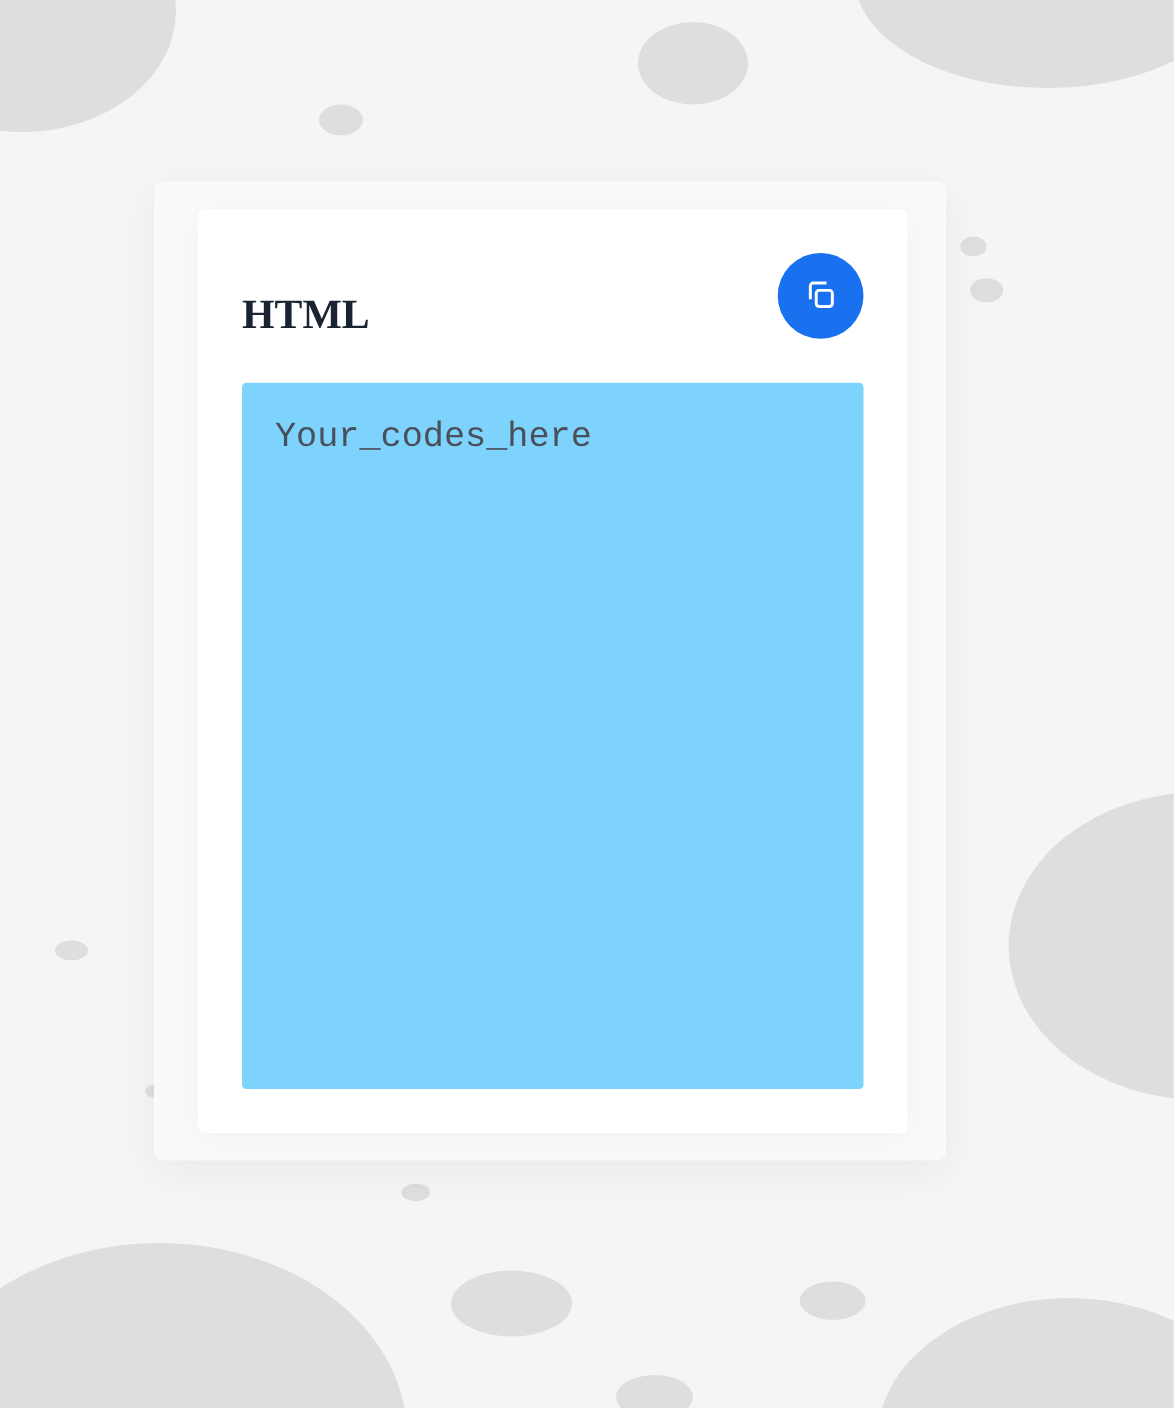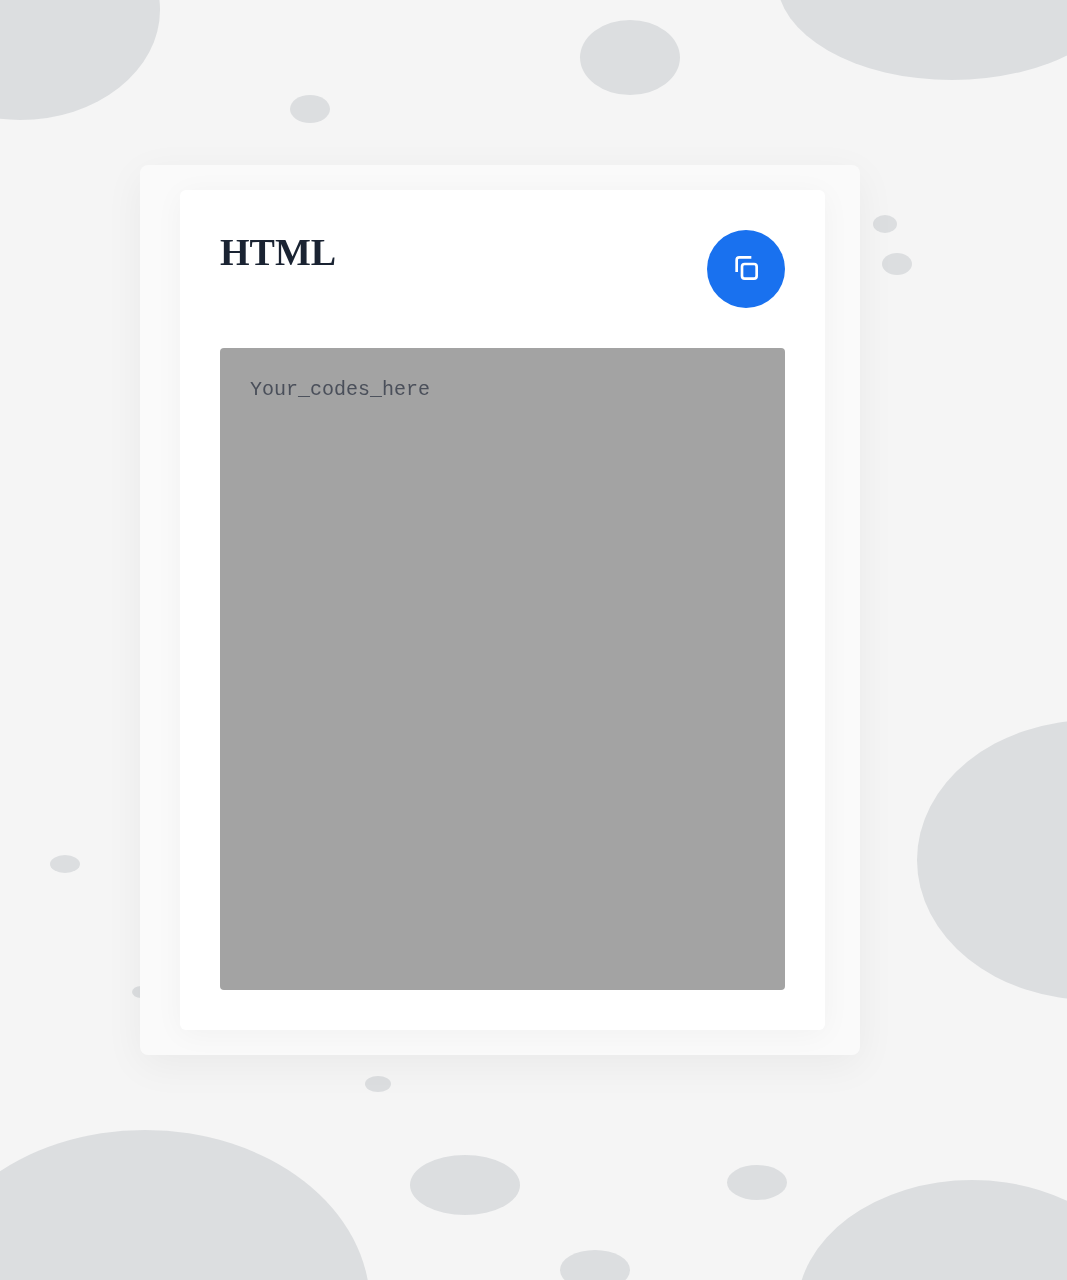--- a/index.html
+++ b/index.html
@@ -62,21 +62,21 @@
       border-radius: 6px;
       box-shadow: 0 4px 30px rgba(0,0,0,0.04);
       padding: 40px;
       display: flex;
       flex-direction: column;
     }
 
     .card-header {
       display: flex;
       justify-content: space-between;
-      align-items: flex-start;
+      align-items: flex-end;
       margin-bottom: 40px;
     }
 
     .title {
       font-size: 38px;
       font-weight: bold;
       color: #1a2332;
       font-family: Georgia, 'Times New Roman', serif;
     }
 
@@ -95,25 +95,25 @@
     .copy-button svg {
       width: 32px;
       height: 32px;
       stroke: #ffffff;
       stroke-width: 2;
       fill: none;
     }
 
     .code-area {
       flex: 1;
-      background: #a3a3a3;
+      background: #7dd3fc;
       border-radius: 4px;
       padding: 30px;
       font-family: 'Courier New', Consolas, monospace;
-      font-size: 20px;
+      font-size: 32px;
       color: #4a4f5a;
     }
   </style>
 </head>
 <body>
 
 <div class="bg-ellipse e1"></div>
 <div class="bg-ellipse e2"></div>
 <div class="bg-ellipse e3"></div>
 <div class="bg-ellipse e4"></div>

